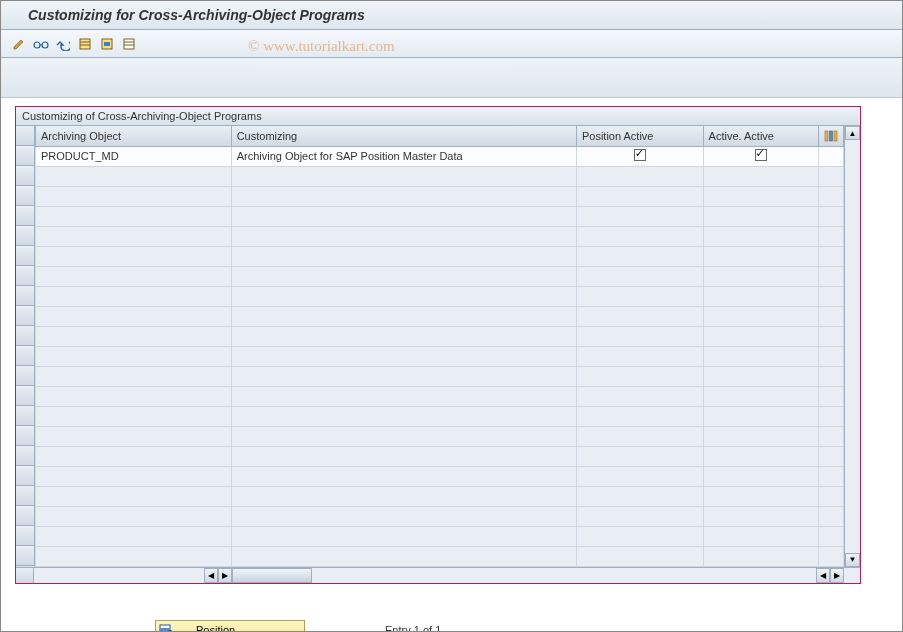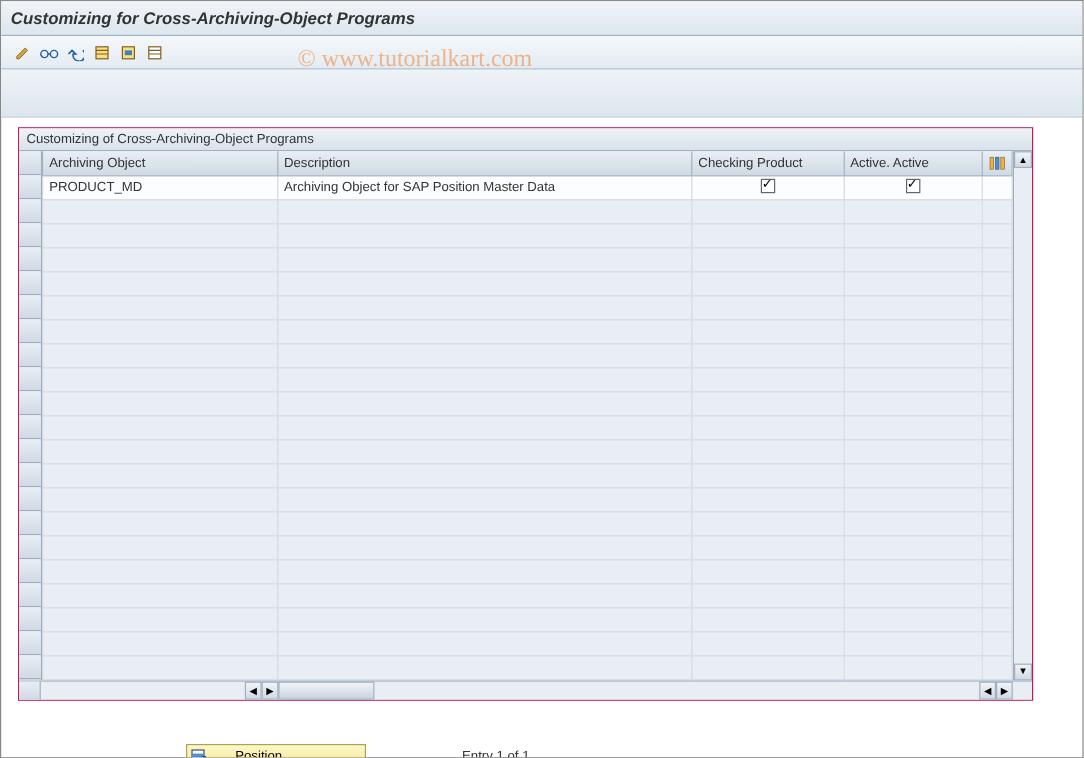--- a/index.html
+++ b/index.html
@@ -9,21 +9,21 @@
       font-family: Arial, sans-serif;
       font-size: 11px;
       background: #fff;
       width: 903px;
       height: 632px;
       overflow: hidden;
       border: 1px solid #888;
     }
     .titlebar {
       background: linear-gradient(to bottom, #f0f4f8 0%, #dde6ee 100%);
-      padding: 6px 8px;
+      padding: 6px 27px;
       border-bottom: 1px solid #9ab0c4;
       font-size: 14px;
       font-weight: bold;
       font-style: italic;
       color: #333;
     }
     .toolbar {
       background: linear-gradient(to bottom, #f5f8fb 0%, #e3ebf2 100%);
       padding: 4px 8px;
       border-bottom: 1px solid #9ab0c4;
@@ -192,21 +192,21 @@
       display:flex; align-items:center; justify-content:center;
     }
     .position-btn .label-slot {
       flex:1; text-align: left; padding-left: 20px;
     }
     .entry-text { font-size: 11px; color: #333; }
     .watermark {
       position: absolute;
       top: 38px;
       left: 248px;
-      font-size: 20px;
+      font-size: 15px;
       color: rgba(236, 132, 50, 0.55);
       font-family: Georgia, serif;
       pointer-events: none;
       z-index: 100;
     }
     .config-icon-svg { display:block; margin:auto; }
   </style>
 </head>
 <body>
 
@@ -289,22 +289,22 @@
           <colgroup>
             <col style="width:170px">
             <col style="width:300px">
             <col style="width:110px">
             <col style="width:100px">
             <col style="width:22px">
           </colgroup>
           <thead>
             <tr>
               <th>Archiving Object</th>
-              <th>Description</th>
-              <th>Checking Product</th>
+              <th>Customizing</th>
+              <th>Position Active</th>
               <th>Active. Active</th>
               <th class="config-col">
                 <svg class="config-icon-svg" width="14" height="14">
                     <rect x="1" y="2" width="3" height="10" fill="#f0b040" stroke="#806020" stroke-width="0.5"></rect>
                     <rect x="5.5" y="2" width="3" height="10" fill="#5090d0" stroke="#305080" stroke-width="0.5"></rect>
                     <rect x="10" y="2" width="3" height="10" fill="#f0b040" stroke="#806020" stroke-width="0.5"></rect>
                   </svg>
               </th>
             </tr>
           </thead>

